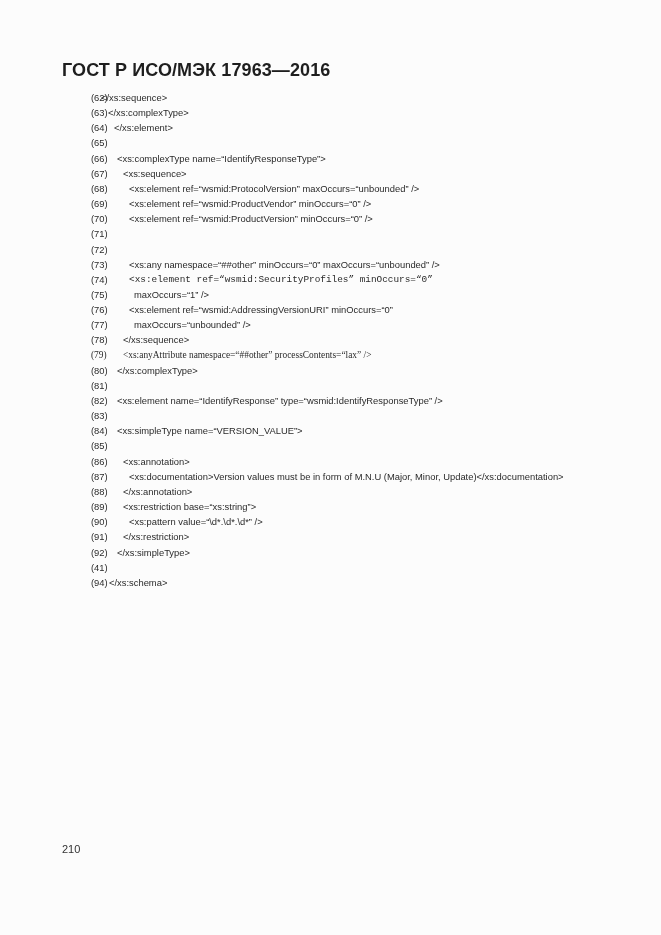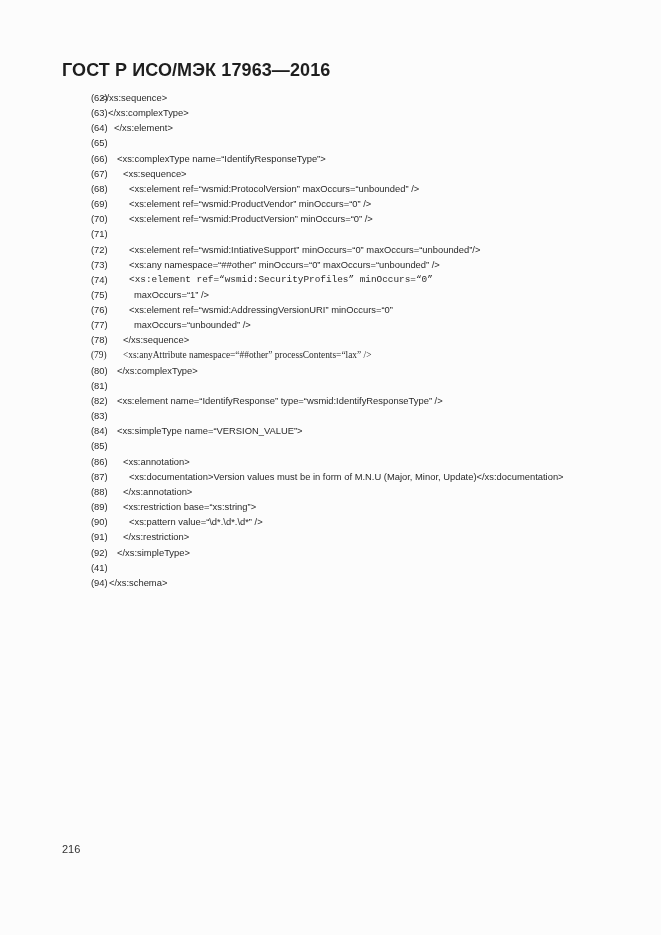--- a/index.html
+++ b/index.html
@@ -39,21 +39,21 @@
     <div class="line" style="top: 0px; left: 0px; width: 661px;"><span class="num">(62)</span><span class="txt" style="left: 101px;">&lt;/xs:sequence&gt;</span></div>
     <div class="line" style="top: 15.15px; left: 0px; width: 661px;"><span class="num">(63)</span><span class="txt" style="left: 108px;">&lt;/xs:complexType&gt;</span></div>
     <div class="line" style="top: 30.3px; left: 0px; width: 661px;"><span class="num">(64)</span><span class="txt" style="left: 114px;">&lt;/xs:element&gt;</span></div>
     <div class="line" style="top: 45.45px; left: 0px; width: 661px;"><span class="num">(65)</span><span class="txt" style="left: 117px;"></span></div>
     <div class="line" style="top: 60.6px; left: 0px; width: 661px;"><span class="num">(66)</span><span class="txt" style="left: 117px;">&lt;xs:complexType name=“IdentifyResponseType”&gt;</span></div>
     <div class="line" style="top: 75.75px; left: 0px; width: 661px;"><span class="num">(67)</span><span class="txt" style="left: 123px;">&lt;xs:sequence&gt;</span></div>
     <div class="line" style="top: 90.9px; left: 0px; width: 661px;"><span class="num">(68)</span><span class="txt" style="left: 129px;">&lt;xs:element ref=“wsmid:ProtocolVersion” maxOccurs=“unbounded” /&gt;</span></div>
     <div class="line" style="top: 106.05px; left: 0px; width: 661px;"><span class="num">(69)</span><span class="txt" style="left: 129px;">&lt;xs:element ref=“wsmid:ProductVendor” minOccurs=“0” /&gt;</span></div>
     <div class="line" style="top: 121.2px; left: 0px; width: 661px;"><span class="num">(70)</span><span class="txt" style="left: 129px;">&lt;xs:element ref=“wsmid:ProductVersion” minOccurs=“0” /&gt;</span></div>
     <div class="line" style="top: 136.35px; left: 0px; width: 661px;"><span class="num">(71)</span><span class="txt" style="left: 129px;"></span></div>
-    <div class="line" style="top: 151.5px; left: 0px; width: 661px;"><span class="num">(72)</span><span class="txt" style="left: 129px;">&lt;xs:element ref=“wsmid:IntiativeSupport” minOccurs=“0” maxOccurs=“unbounded”/&gt;</span></div>
+    <div class="line" style="top: 151.5px; left: 0px; width: 661px;"><span class="num">(72)</span></div>
     <div class="line" style="top: 166.65px; left: 0px; width: 661px;"><span class="num">(73)</span><span class="txt" style="left: 129px;">&lt;xs:any namespace=“##other” minOccurs=“0” maxOccurs=“unbounded” /&gt;</span></div>
     <div class="line" style="top: 181.8px; left: 0px; width: 661px;"><span class="num">(74)</span><span class="txt" style="left: 129px; font-family: Liberation Mono, monospace;">&lt;xs:element ref=“wsmid:SecurityProfiles” minOccurs=“0”</span></div>
     <div class="line" style="top: 196.95px; left: 0px; width: 661px;"><span class="num">(75)</span><span class="txt" style="left: 134px;">maxOccurs=“1” /&gt;</span></div>
     <div class="line" style="top: 212.1px; left: 0px; width: 661px;"><span class="num">(76)</span><span class="txt" style="left: 129px;">&lt;xs:element ref=“wsmid:AddressingVersionURI” minOccurs=“0”</span></div>
     <div class="line" style="top: 227.25px; left: 0px; width: 661px;"><span class="num">(77)</span><span class="txt" style="left: 134px;">maxOccurs=“unbounded” /&gt;</span></div>
     <div class="line" style="top: 242.4px; left: 0px; width: 661px;"><span class="num">(78)</span><span class="txt" style="left: 123px;">&lt;/xs:sequence&gt;</span></div>
     <div class="line" style="top: 257.55px; left: 0px; width: 550px; font-family: Liberation Serif, serif;"><span class="num">(79)</span><span class="txt" style="left: 123px;">&lt;xs:anyAttribute namespace=“##other” processContents=“lax” /&gt;</span></div>
     <div class="line" style="top: 272.7px; left: 0px; width: 661px;"><span class="num">(80)</span><span class="txt" style="left: 117px;">&lt;/xs:complexType&gt;</span></div>
     <div class="line" style="top: 287.85px; left: 0px; width: 654px; text-align: right;"><span class="num">(81)</span><span class="txt" style="left: 117px;"></span></div>
     <div class="line" style="top: 303px; left: 0px; width: 661px;"><span class="num">(82)</span><span class="txt" style="left: 117px;">&lt;xs:element name=“IdentifyResponse” type=“wsmid:IdentifyResponseType” /&gt;</span></div>
@@ -64,13 +64,13 @@
     <div class="line" style="top: 378.75px; left: 0px; width: 661px;"><span class="num">(87)</span><span class="txt" style="left: 129px;">&lt;xs:documentation&gt;Version values must be in form of M.N.U (Major, Minor, Update)&lt;/xs:documentation&gt;</span></div>
     <div class="line" style="top: 393.9px; left: 0px; width: 661px;"><span class="num">(88)</span><span class="txt" style="left: 123px;">&lt;/xs:annotation&gt;</span></div>
     <div class="line" style="top: 409.05px; left: 0px; width: 661px;"><span class="num">(89)</span><span class="txt" style="left: 123px;">&lt;xs:restriction base=“xs:string”&gt;</span></div>
     <div class="line" style="top: 424.2px; left: 0px; width: 661px;"><span class="num">(90)</span><span class="txt" style="left: 129px;">&lt;xs:pattern value=“\d*.\d*.\d*” /&gt;</span></div>
     <div class="line" style="top: 439.35px; left: 0px; width: 661px;"><span class="num">(91)</span><span class="txt" style="left: 123px;">&lt;/xs:restriction&gt;</span></div>
     <div class="line" style="top: 454.5px; left: 0px; width: 661px;"><span class="num">(92)</span><span class="txt" style="left: 117px;">&lt;/xs:simpleType&gt;</span></div>
     <div class="line" style="top: 469.65px; left: 0px; width: 661px;"><span class="num">(41)</span><span class="txt" style="left: 117px;"></span></div>
     <div class="line" style="top: 484.8px; left: 0px; width: 661px;"><span class="num">(94)</span><span class="txt" style="left: 109px;">&lt;/xs:schema&gt;</span></div>
   </div>
 
-<div class="page-num">216</div>
+<div class="page-num">210</div>
 
 </body></html>

